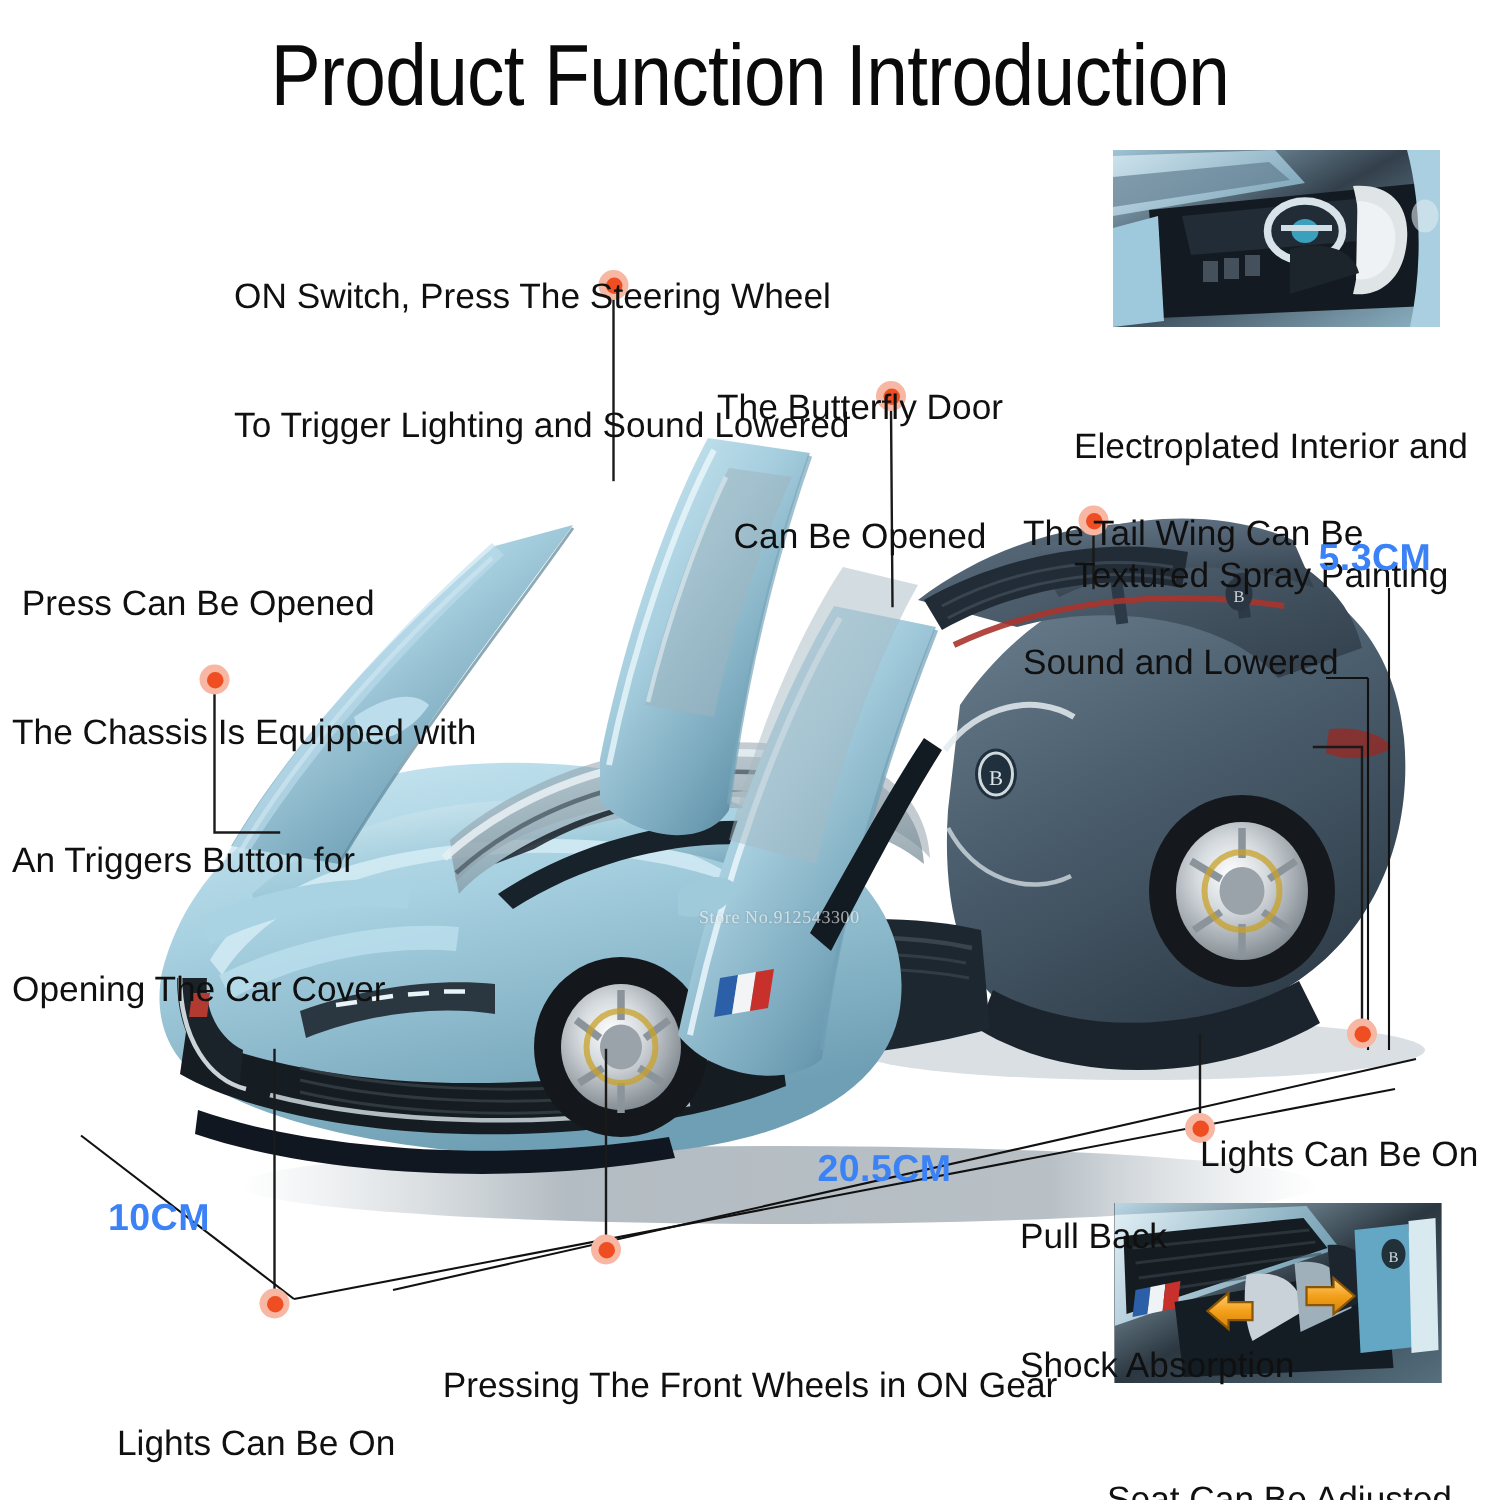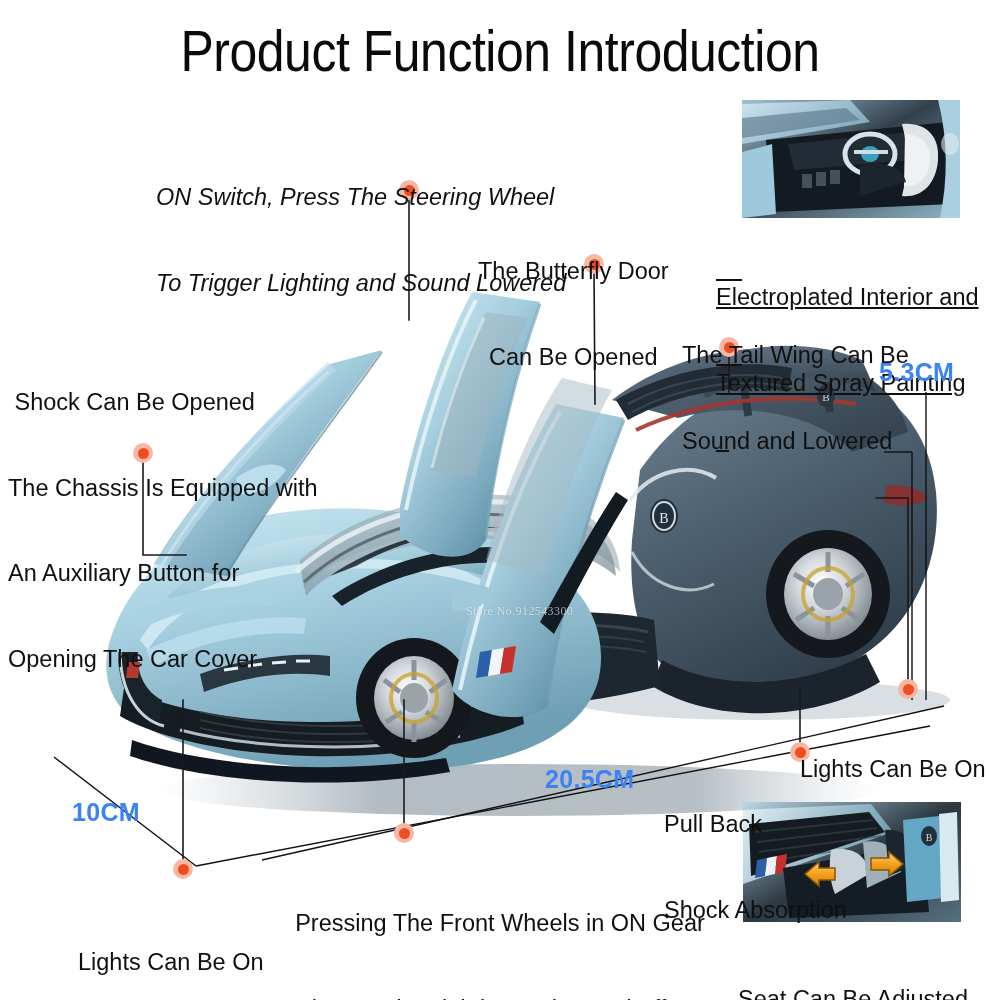--- a/index.html
+++ b/index.html
@@ -427,52 +427,52 @@
   <div class="mk" style="left:594px;top:264px;"></div>
   <div class="mk" style="left:729px;top:347px;"></div>
   <div class="mk" style="left:143px;top:453px;"></div>
   <div class="mk" style="left:908px;top:689px;"></div>
   <div class="mk" style="left:800px;top:752px;"></div>
   <div class="mk" style="left:183px;top:869px;"></div>
   <div class="mk" style="left:404px;top:833px;"></div>
 
   <div class="wm">Store No.912543300</div>
 
-  <div class="anno" style="left:156px;top:126px;font-style:italic;">
+  <div class="anno" style="left:156px;top:126px;">
     <div>ON Switch, Press The Steering Wheel</div>
     <div>To Trigger Lighting and Sound Lowered</div>
   </div>
 
   <div class="anno" style="left:478px;top:200px;text-align:center;">
     <div>The Butterfly Door</div>
     <div>Can Be Opened</div>
   </div>
 
-  <div class="anno" style="left:716px;top:226px;text-decoration:underline;">
+  <div class="anno" style="left:716px;top:226px;">
     <div>Electroplated Interior and</div>
     <div>Textured Spray Painting</div>
   </div>
 
   <div class="anno" style="left:638px;top:284px;margin-left:44px;">
     <div>The Tail Wing Can Be</div>
     <div>Sound and Lowered</div>
   </div>
 
   <div class="anno" style="left:8px;top:331px;">
-    <div> Shock Can Be Opened</div>
+    <div> Press Can Be Opened</div>
     <div>The Chassis Is Equipped with</div>
-    <div>An Auxiliary Button for</div>
+    <div>An Triggers Button for</div>
     <div>Opening The Car Cover</div>
   </div>
 
   <div class="anno" style="left:800px;top:698px;">
     <div>Lights Can Be On</div>
   </div>
 
-  <div class="anno" style="left:664px;top:753px;">
+  <div class="anno" style="left:680px;top:753px;">
     <div>Pull Back</div>
     <div>Shock Absorption</div>
   </div>
 
   <div class="anno c" style="left:722px;top:928px;width:262px;">
     <div>Seat Can Be Adjusted</div>
     
   </div>
 
   <div class="anno" style="left:78px;top:891px;">

